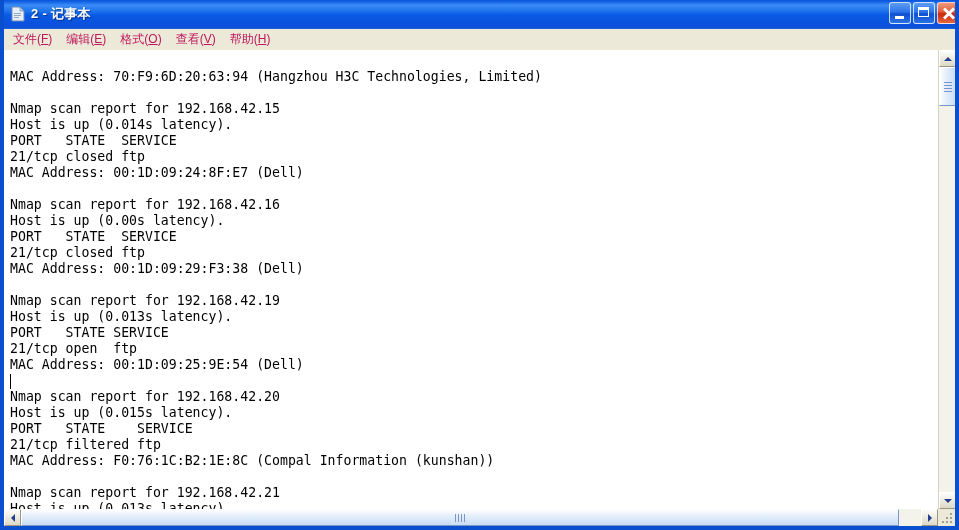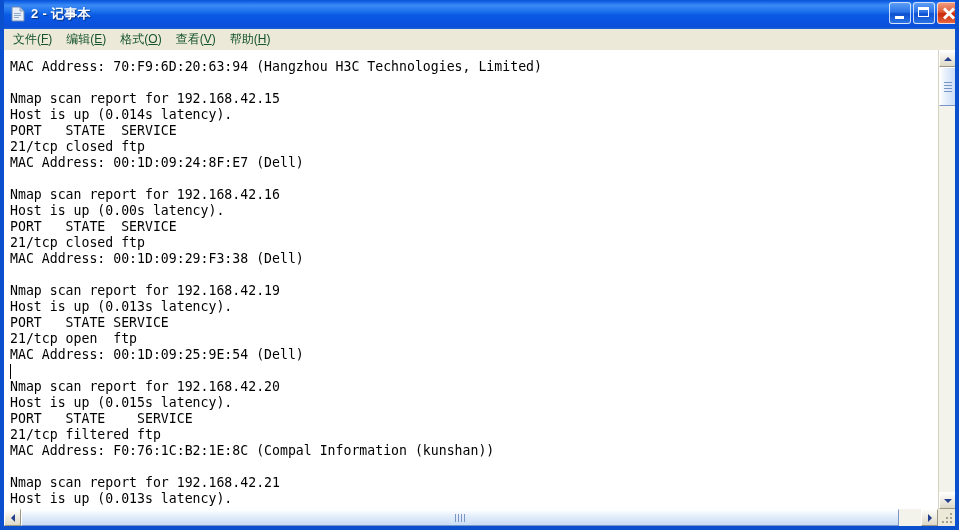--- a/index.html
+++ b/index.html
@@ -124,21 +124,21 @@
     height: 21px;
     background: #ECE9D8;
     display: flex;
     align-items: center;
     padding-left: 2px;
     box-sizing: border-box;
   }
   .menu-item {
     font-family: "Liberation Sans", sans-serif;
     font-size: 12px;
-    color: #14532d;
+    color: #be185d;
     padding: 2px 7px 3px 7px;
     white-space: pre;
     cursor: default;
     line-height: 14px;
   }
   .menu-item .acc {
     text-decoration: underline;
   }
 
   
@@ -154,21 +154,21 @@
   .editwrap {
     position: absolute;
     left: 0; top: 0;
     width: 951px;
     height: 459px;
     box-sizing: border-box;
     background: #ffffff;
   }
   .editarea {
     position: absolute;
-    left: 0; top: 6px;
+    left: 0; top: 16px;
     width: 766px;
     height: 459px;
     background: #ffffff;
     overflow: hidden;
     padding-left: 44px;
   }
   .textlines {
     position: absolute;
     left: 6px;
     top: 3px;

